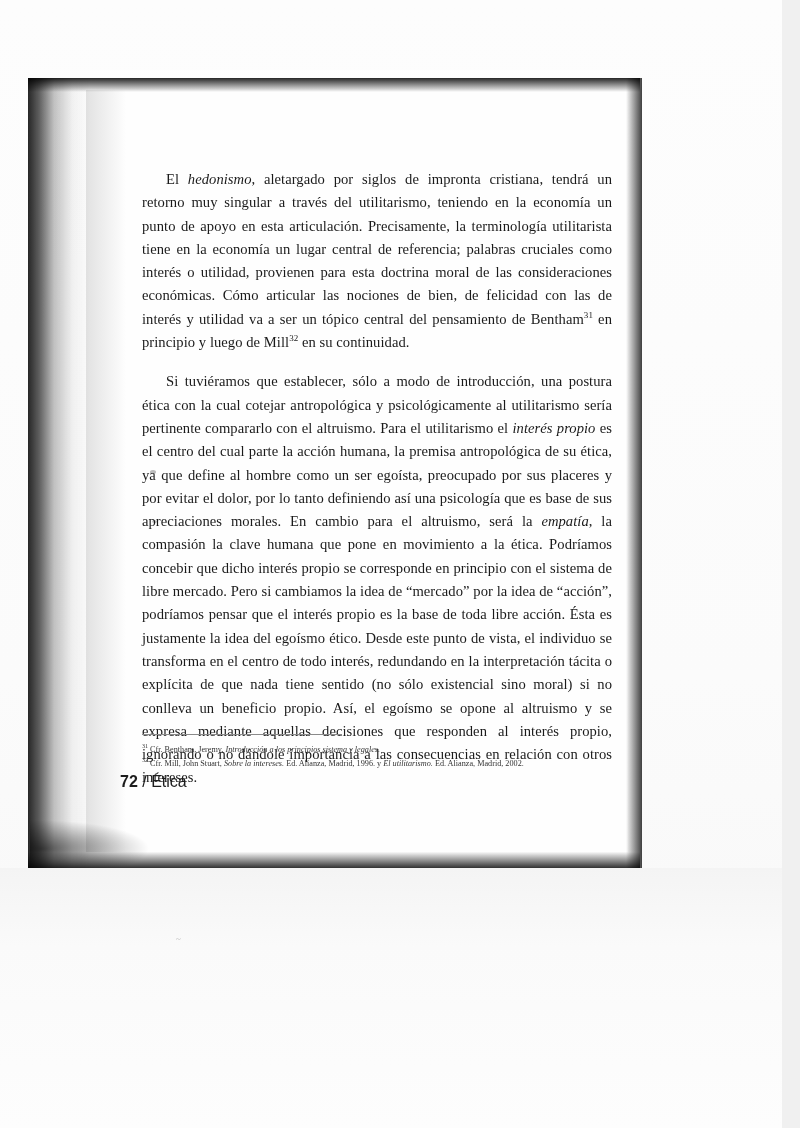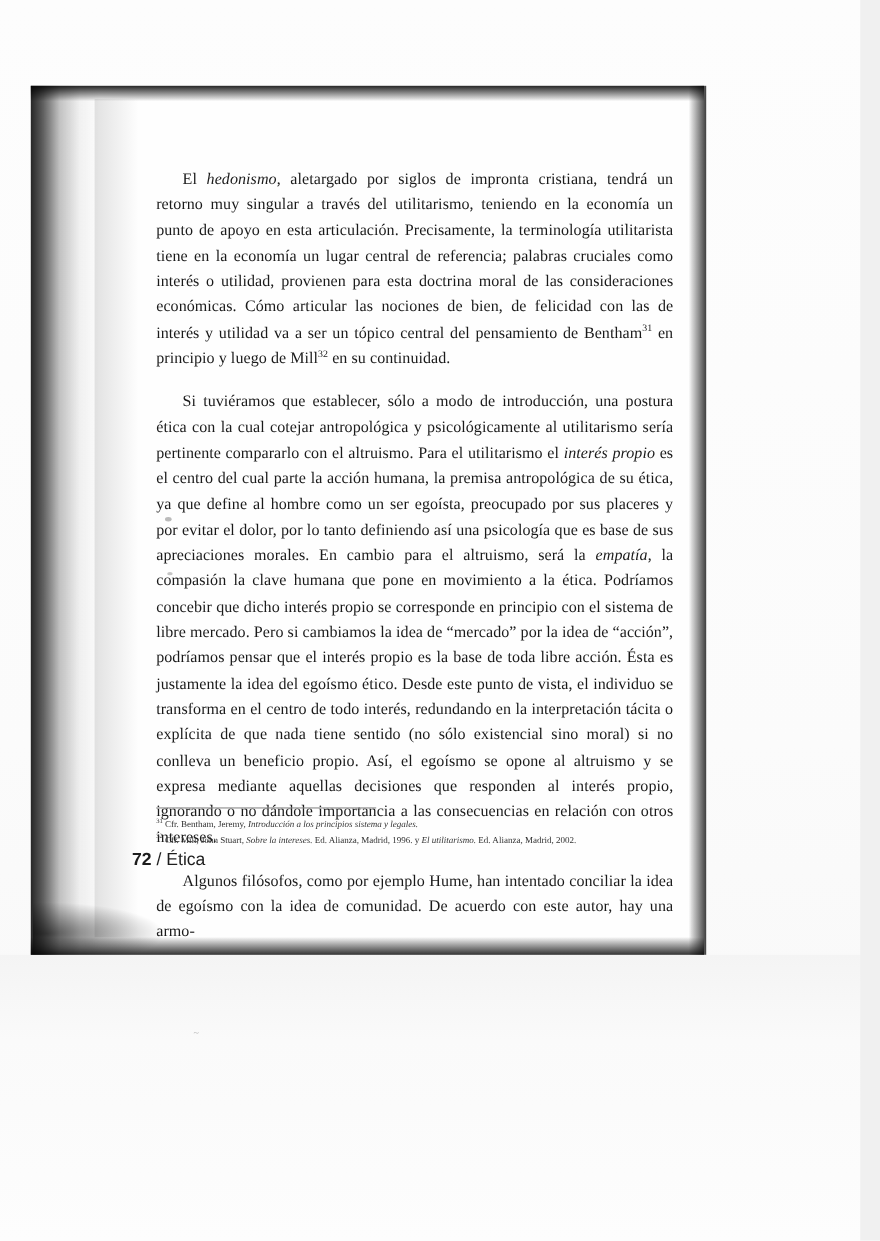--- a/index.html
+++ b/index.html
@@ -112,21 +112,21 @@
     top: 0;
     width: 18px;
     height: 1128px;
     background: #f0f0f0;
   }
 
   
   .text-column {
     position: absolute;
     left: 142px;
-    top: 152px;
+    top: 168px;
     width: 470px;
   }
   p.body-par {
     margin: 0;
     font-size: 14.6px;
     line-height: 23.3px;
     color: #1a1a1a;
     text-align: justify;
     text-indent: 24px;
     font-family: "Liberation Serif", serif;
@@ -227,21 +227,20 @@
   <div class="binding-edge-bottom"></div>
   <div class="right-edge"></div>
   <div class="noise-left"></div>
   <div class="noise-bottomleft"></div>
   <div class="smudge-a"></div>
   <div class="smudge-b"></div>
 
   <div class="text-column">
     <p class="body-par">El <em>hedonismo</em>, aletargado por siglos de impronta cristiana, tendrá un retorno muy singular a través del utilitarismo, teniendo en la economía un punto de apoyo en esta articulación. Precisamente, la terminología utilitarista tiene en la economía un lugar central de referencia; palabras cruciales como interés o utilidad, provienen para esta doctrina moral de las consideraciones económicas. Cómo articular las nociones de bien, de felicidad con las de interés y utilidad va a ser un tópico central del pensamiento de Bentham<sup>31</sup> en principio y luego de Mill<sup>32</sup> en su continuidad.</p>
     <p class="body-par">Si tuviéramos que establecer, sólo a modo de introducción, una postura ética con la cual cotejar antropológica y psicológicamente al utilitarismo sería pertinente compararlo con el altruismo. Para el utilitarismo el <em>interés propio</em> es el centro del cual parte la acción humana, la premisa antropológica de su ética, ya que define al hombre como un ser egoísta, preocupado por sus placeres y por evitar el dolor, por lo tanto definiendo así una psicología que es base de sus apreciaciones morales. En cambio para el altruismo, será la <em>empatía</em>, la compasión la clave humana que pone en movimiento a la ética. Podríamos concebir que dicho interés propio se corresponde en principio con el sistema de libre mercado. Pero si cambiamos la idea de “mercado” por la idea de “acción”, podríamos pensar que el interés propio es la base de toda libre acción. Ésta es justamente la idea del egoísmo ético. Desde este punto de vista, el individuo se transforma en el centro de todo interés, redundando en la interpretación tácita o explícita de que nada tiene sentido (no sólo existencial sino moral) si no conlleva un beneficio propio. Así, el egoísmo se opone al altruismo y se expresa mediante aquellas decisiones que responden al interés propio, ignorando o no dándole importancia a las consecuencias en relación con otros intereses.</p>
-    <p class="body-par">Algunos filósofos, como por ejemplo Hume, han intentado conciliar la idea de egoísmo con la idea de comunidad. De acuerdo con este autor, hay una armo-</p>
   </div>
 
   <div class="footnote-rule"></div>
 
   <div class="footnotes">
     <p class="footnote">
       <sup>31</sup>
       <span>Cfr. Bentham, Jeremy, <em>Introducción a los principios sistema y legales.</em></span>
     </p>
     <p class="footnote">

